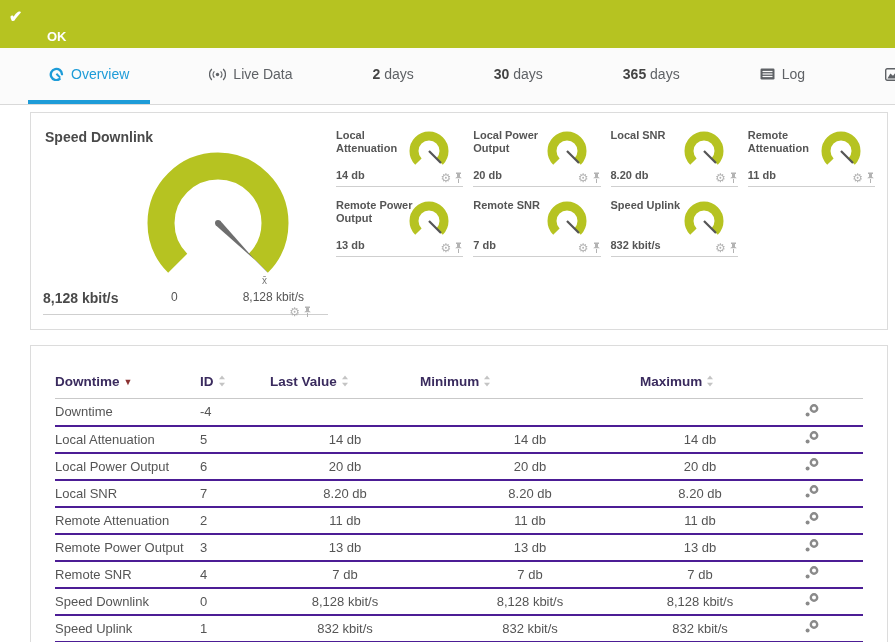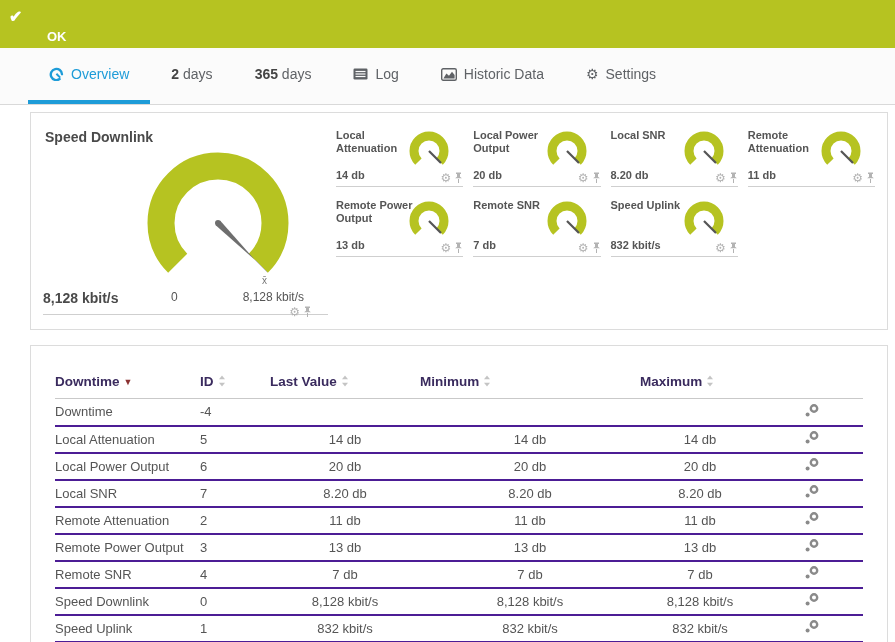--- a/index.html
+++ b/index.html
@@ -16,21 +16,21 @@
   .kind { font-style:italic; margin-right:6px; }
   .flag { font-size:11px; vertical-align:super; margin-left:4px; cursor:pointer; }
   .stars { margin-left:14px; font-size:12px; letter-spacing:1px; cursor:pointer; }
   .stars .filled { color:#6d7517; }
   .stars .empty  { color:#ffffff; }
   .status-ok { position:absolute; left:47px; top:29px; font-size:13px; font-weight:bold; }
 
   
   .tabbar {
     height:57px; background:#fbfbfb; border-bottom:1px solid #d9d9d9;
-    display:flex; align-items:stretch; padding-left:28px;
+    display:flex; align-items:stretch; padding-left:28px;gap:38px;
   }
   .tab {
     display:flex; align-items:center; gap:7px; padding:0 21px;
     font-size:14px; color:#5f6266; cursor:pointer;
     border-bottom:4px solid transparent; white-space:nowrap;
   }
   .tab svg, .tab .gear-glyph { flex:0 0 auto; }
   .tab .gear-glyph { font-size:14px; line-height:1; }
   .tab strong { font-weight:bold; color:#444; }
   .tab.active { color:#1e9cd8; border-bottom-color:#1e9cd8; }
@@ -96,21 +96,31 @@
 
 <div class="tabbar">
   <div class="tab active">
     <svg width="15" height="14" viewBox="0 0 15 14">
         <path d="M10.6 12.1 A5.6 5.6 0 1 1 13 7.3" fill="none" stroke="currentColor" stroke-width="2.4" stroke-linecap="round"></path>
         <line x1="7.4" y1="6.8" x2="11.2" y2="10.6" stroke="currentColor" stroke-width="2"></line>
       </svg>
     <span>Overview</span>
   </div>
   <div class="tab">
+    <svg width="17" height="13" viewBox="0 0 17 13">
+        <circle cx="8.5" cy="6.5" r="1.7" fill="currentColor"></circle>
+        <path d="M5.4 3.4 a4.4 4.4 0 0 0 0 6.2 M11.6 3.4 a4.4 4.4 0 0 1 0 6.2 M2.8 1 a7.8 7.8 0 0 0 0 11 M14.2 1 a7.8 7.8 0 0 1 0 11" fill="none" stroke="currentColor" stroke-width="1.3"></path>
+      </svg>
+    <span>Live Data</span>
+  </div>
+  <div class="tab">
     <span><strong>2</strong><span> days</span></span>
+  </div>
+  <div class="tab">
+    <span><strong>30</strong><span> days</span></span>
   </div>
   <div class="tab">
     <span><strong>365</strong><span> days</span></span>
   </div>
   <div class="tab">
     <svg width="15" height="12" viewBox="0 0 15 12">
         <rect x="0.5" y="0.5" width="14" height="11" rx="1.2" fill="currentColor"></rect>
         <line x1="2.5" y1="3.5" x2="12.5" y2="3.5" stroke="#fbfbfb" stroke-width="1.2"></line>
         <line x1="2.5" y1="6" x2="12.5" y2="6" stroke="#fbfbfb" stroke-width="1.2"></line>
         <line x1="2.5" y1="8.5" x2="12.5" y2="8.5" stroke="#fbfbfb" stroke-width="1.2"></line>

